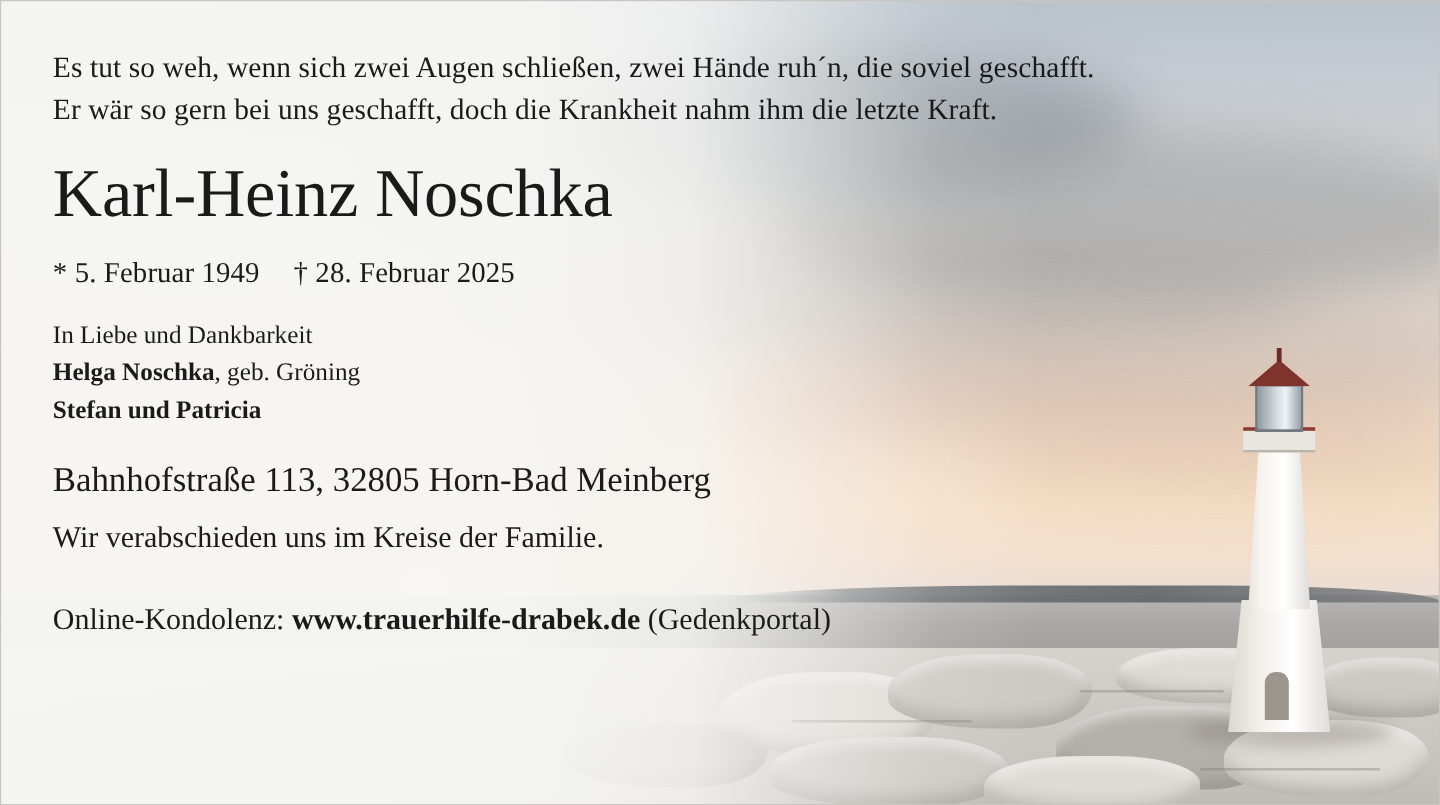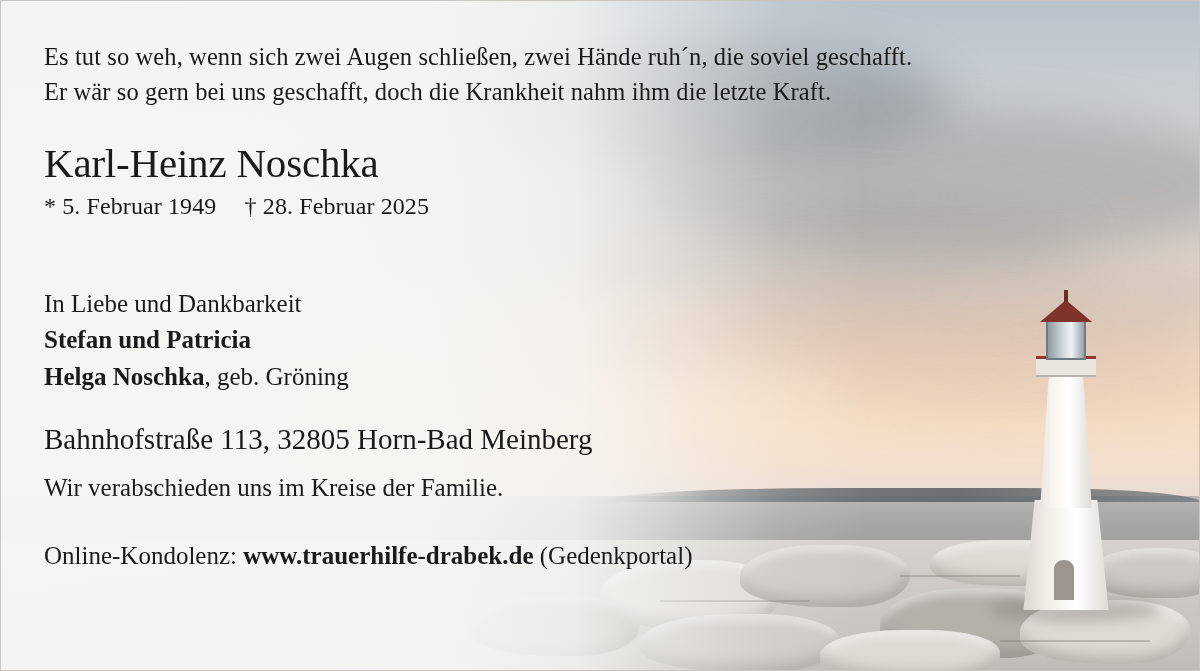--- a/index.html
+++ b/index.html
@@ -188,34 +188,34 @@
     width: 1060px;
     color: #1a1a1a;
   }
   .verse-line {
     font-size: 24.5px;
     line-height: 1.42;
     letter-spacing: 0.1px;
     white-space: nowrap;
   }
   .name {
-    margin-top: 32px;
-    font-size: 41px;
+    margin-top: 22px;
+    font-size: 57px;
     line-height: 1.05;
     letter-spacing: -0.2px;
   }
   .dates {
-    margin-top: 8px;
+    margin-top: 24px;
     font-size: 24px;
     letter-spacing: 0.1px;
   }
   .dates .gap { display: inline-block; width: 16px; }
   .dedication {
-    margin-top: 66px;
-    font-size: 25px;
+    margin-top: 22px;
+    font-size: 21px;
     line-height: 1.46;
   }
   .dedication .b { font-weight: bold; }
   .address {
     margin-top: 28px;
     font-size: 29px;
   }
   .farewell {
     margin-top: 18px;
     font-size: 25px;
@@ -282,24 +282,24 @@
       <span>*</span>
       <span>5. Februar 1949</span>
       <span class="gap"></span>
       <span>†</span>
       <span>28. Februar 2025</span>
     </div>
 
     <div class="dedication">
       <div>In Liebe und Dankbarkeit</div>
       <div>
-        <span class="b">Stefan und Patricia</span><span></span>
+        <span class="b">Helga Noschka</span><span>, geb. Gröning</span>
       </div>
       <div>
-        <span class="b">Helga Noschka</span><span>, geb. Gröning</span>
+        <span class="b">Stefan und Patricia</span><span></span>
       </div>
     </div>
 
     <div class="address">Bahnhofstraße 113, 32805 Horn-Bad Meinberg</div>
 
     <div class="farewell">Wir verabschieden uns im Kreise der Familie.</div>
 
     <div class="online">
       <span>Online-Kondolenz: </span><span class="b">www.trauerhilfe-drabek.de</span><span> (Gedenkportal)</span>
     </div>

